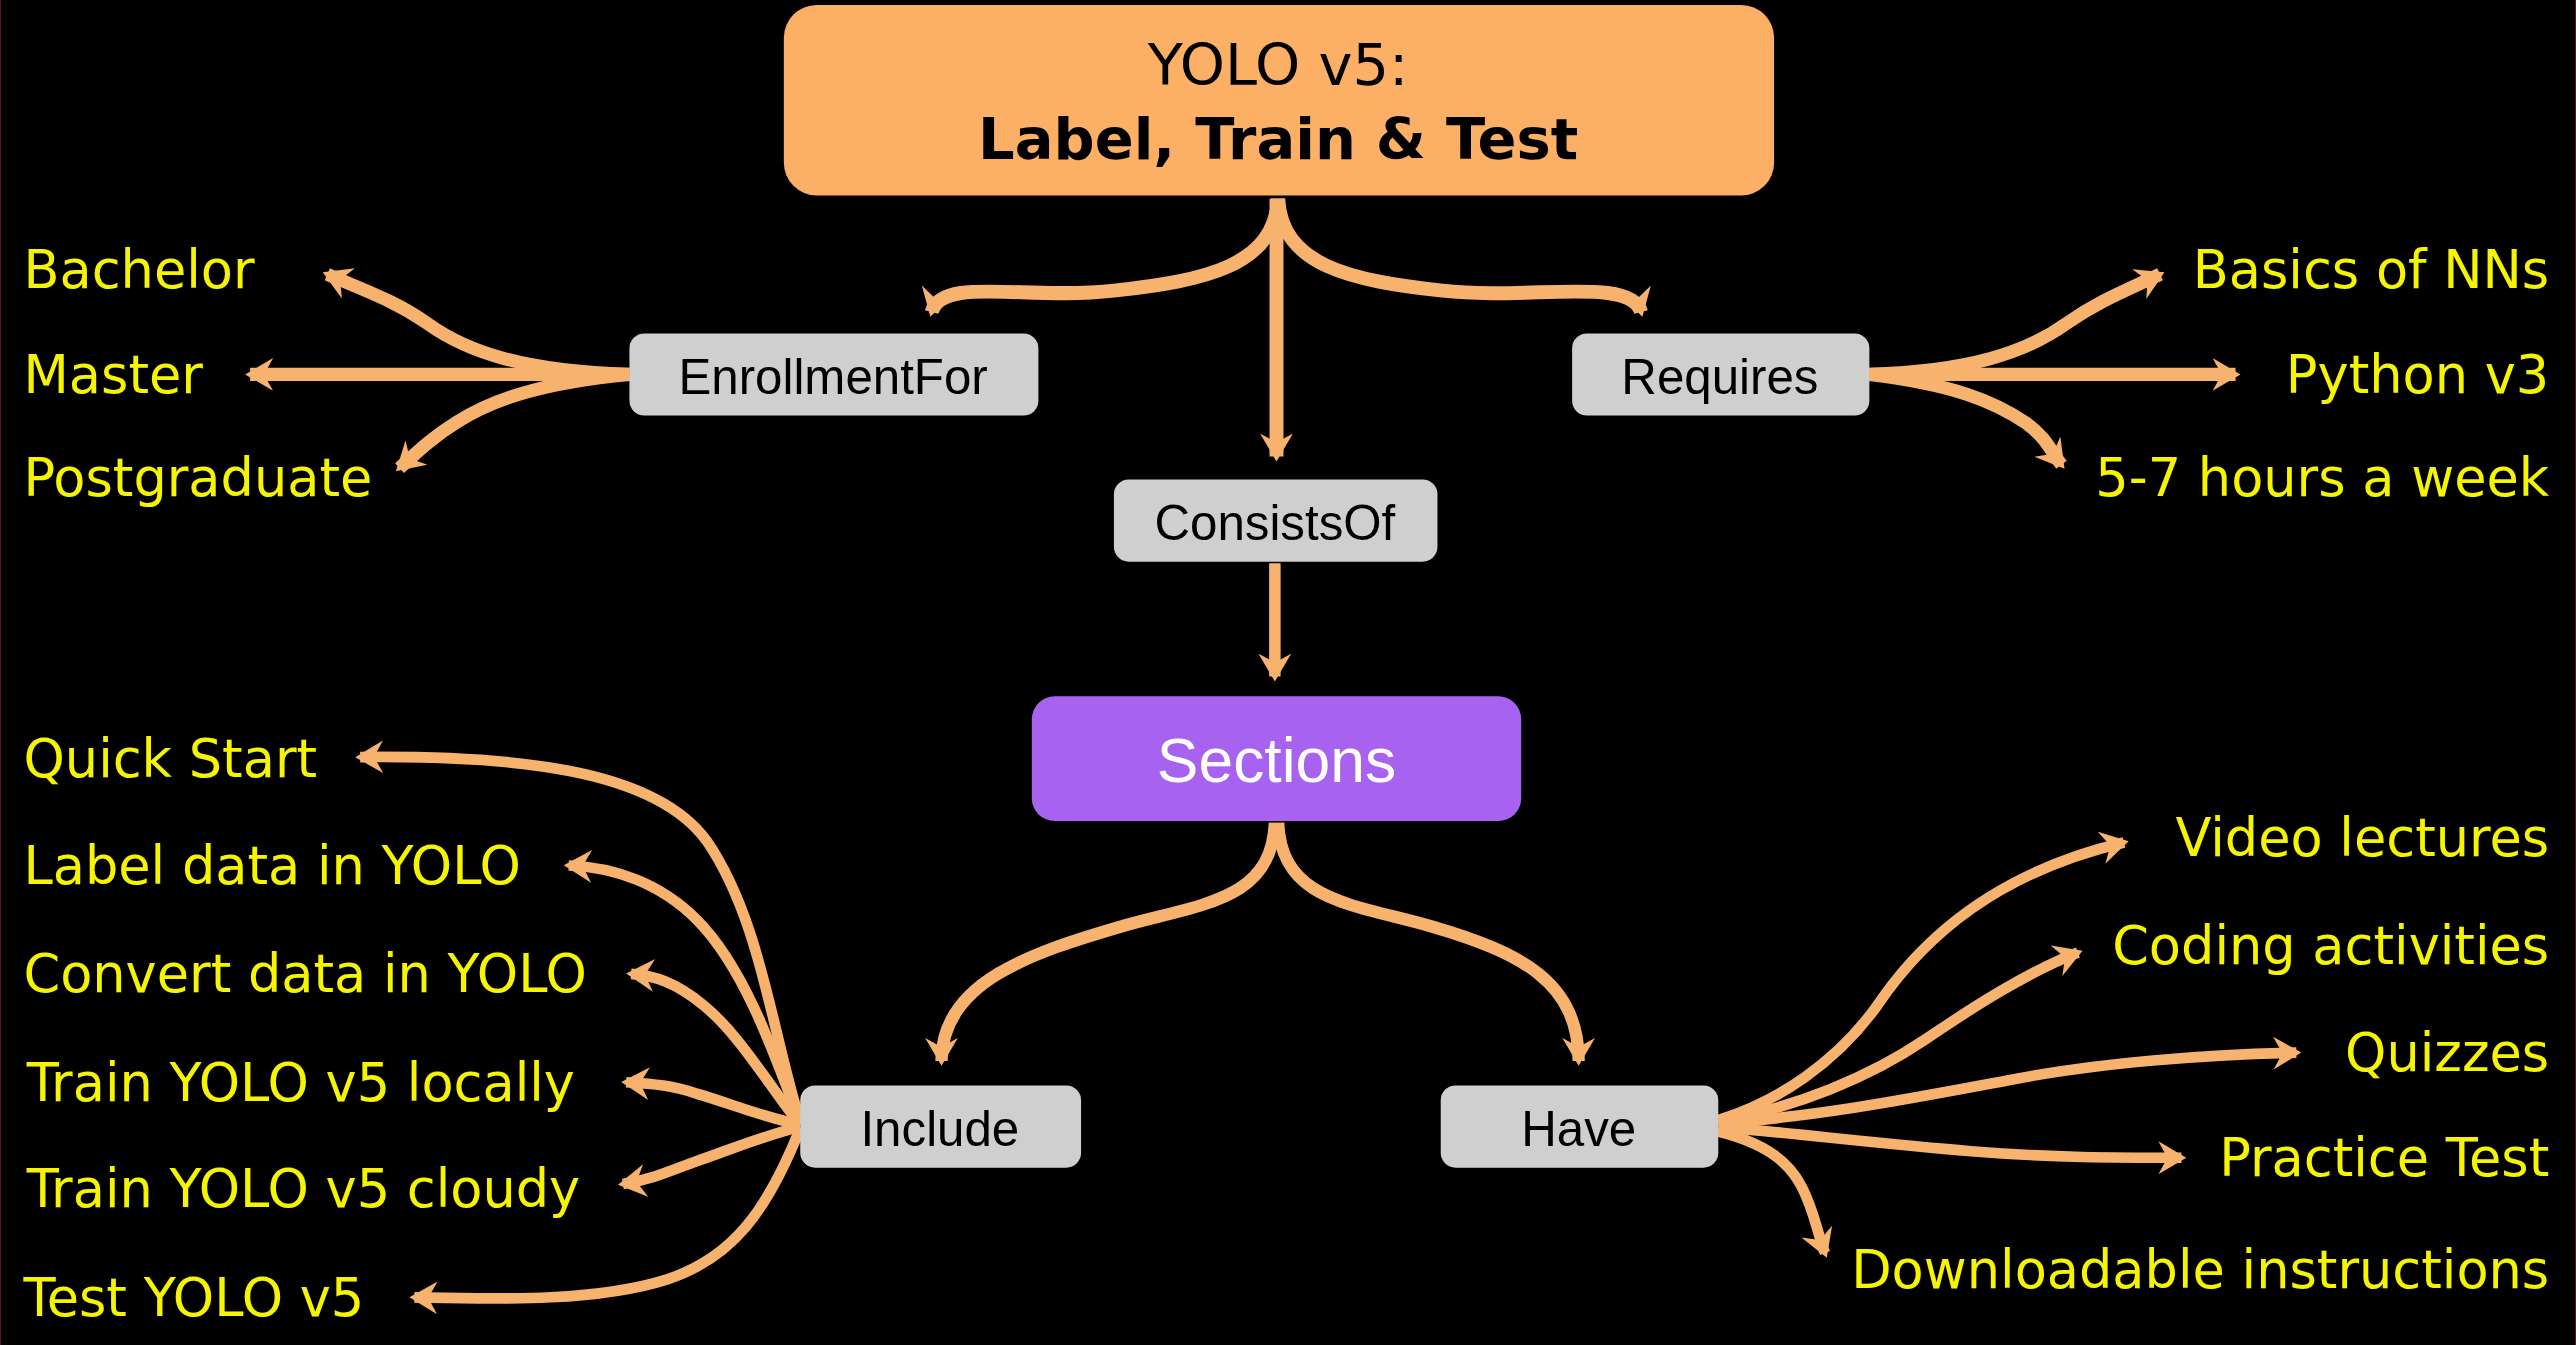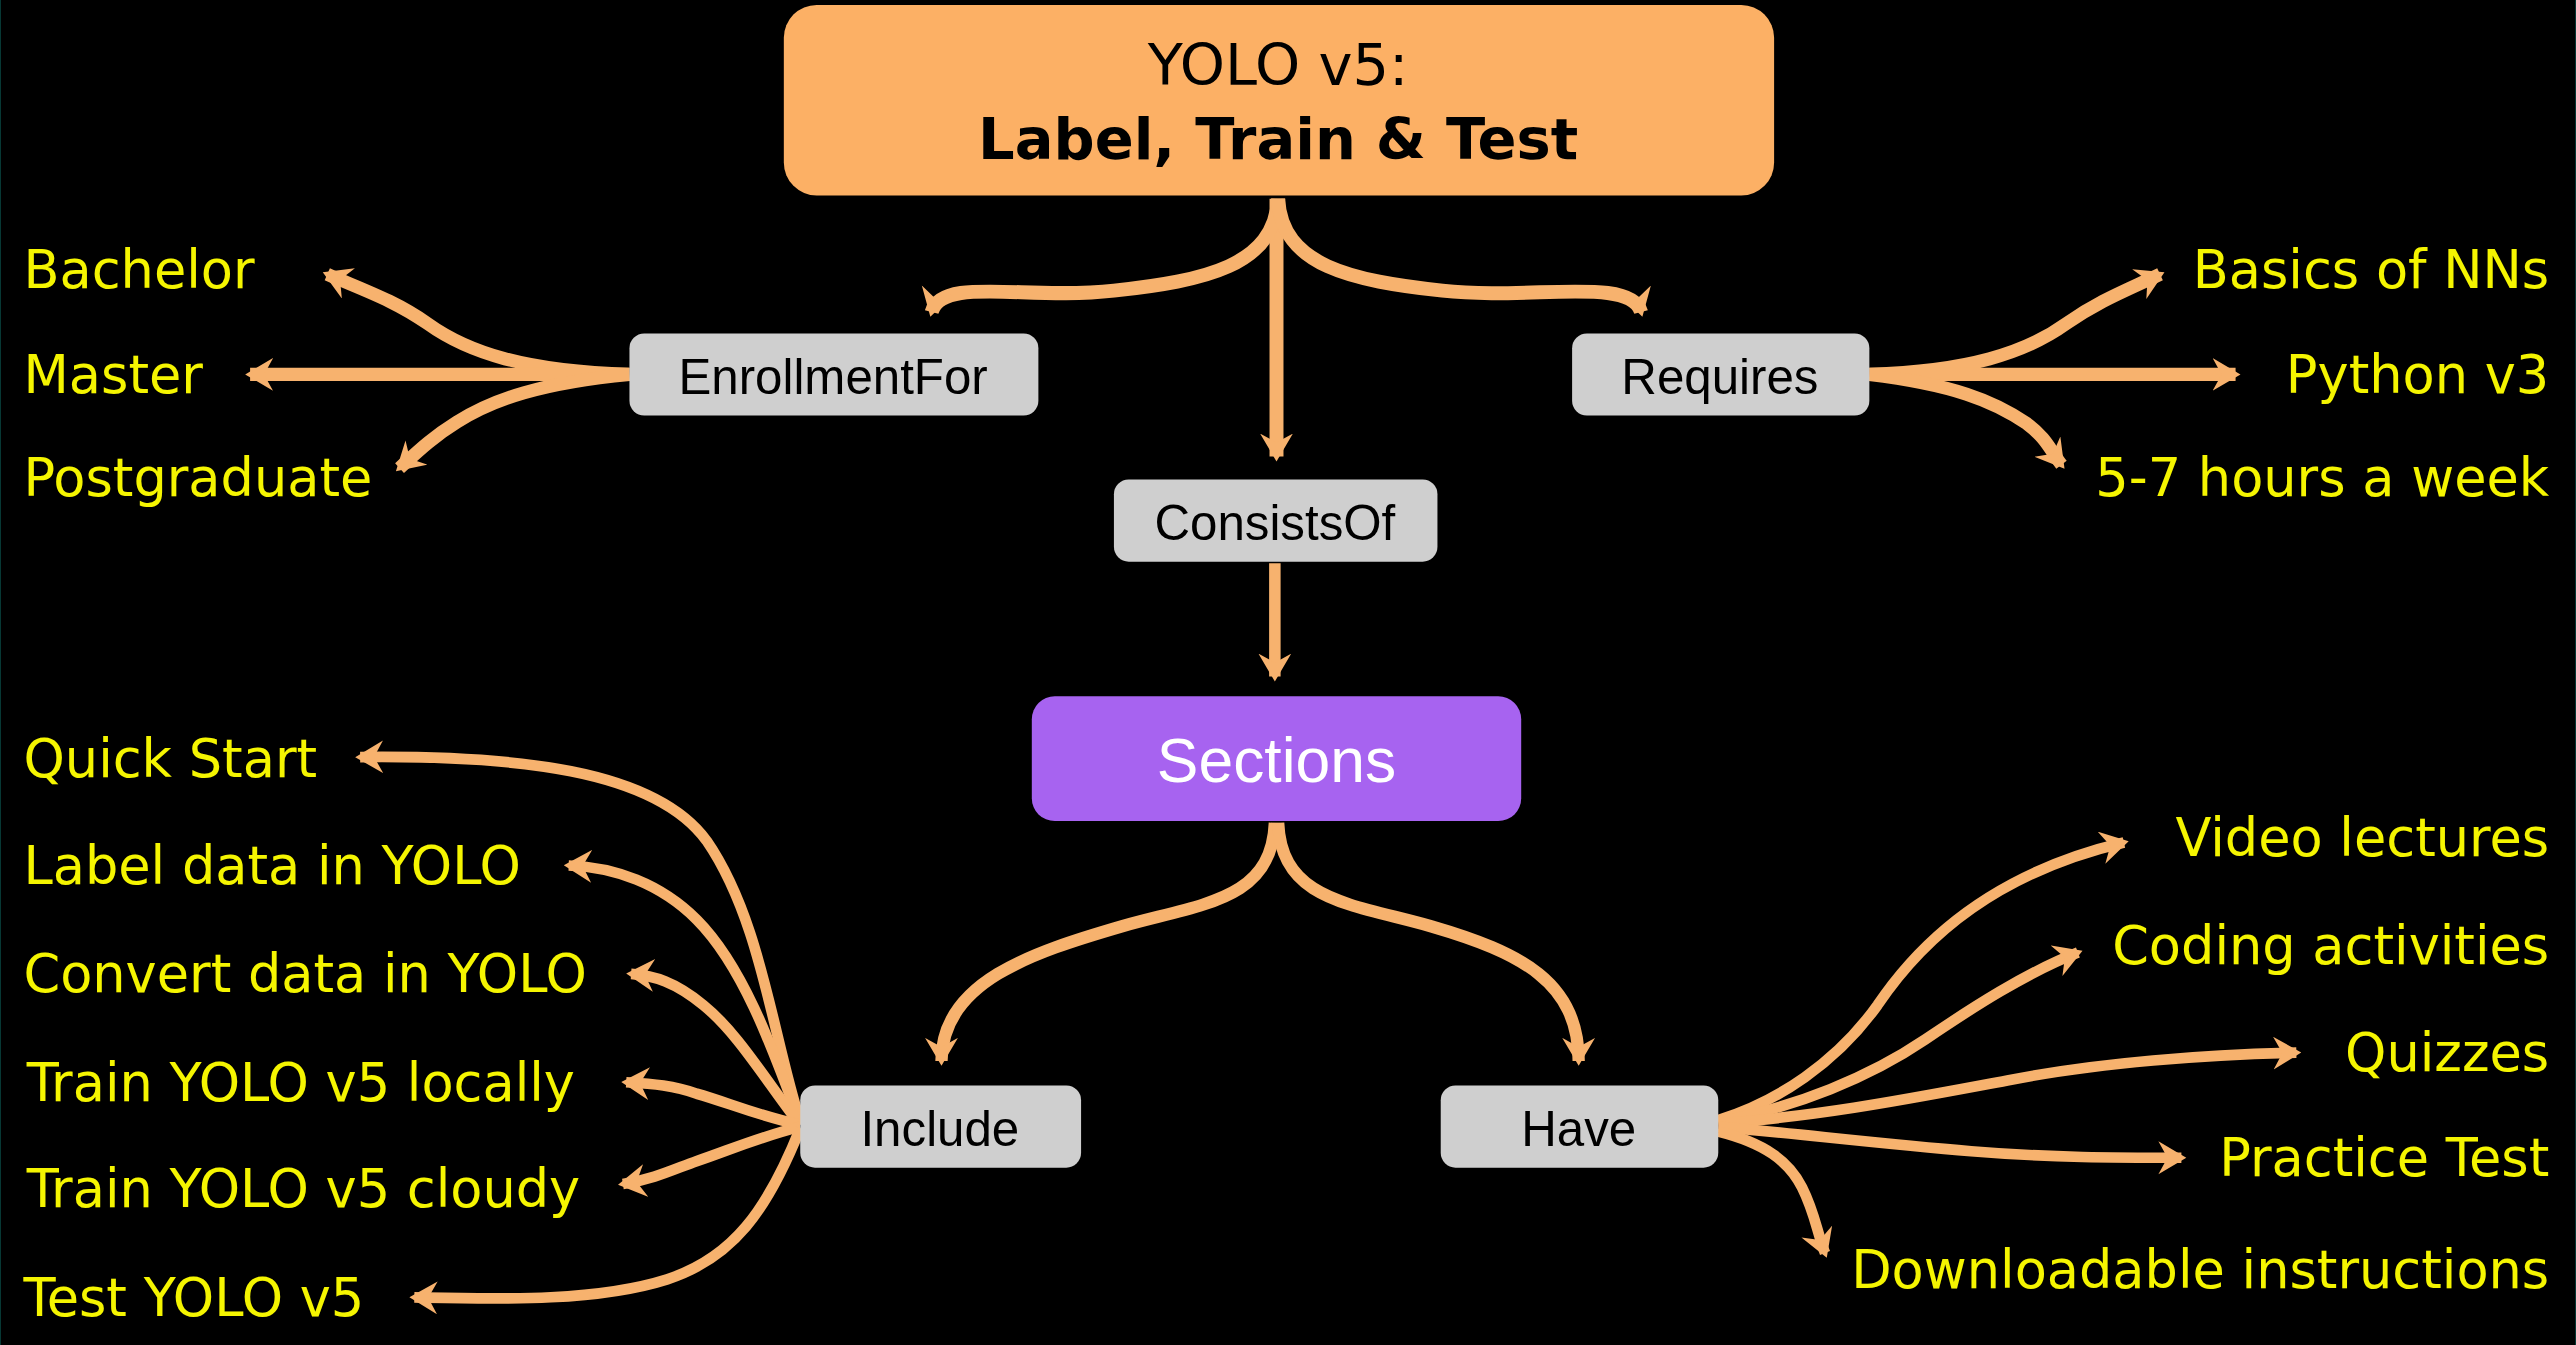--- a/index.html
+++ b/index.html
@@ -9,21 +9,21 @@
     width: 100%;
     height: 100%;
     overflow: hidden;
   }
   .stage {
     width: 100vw;
     height: 100vh;
     display: flex;
     align-items: center;
     justify-content: center;
-    background: #0f766e;
+    background: #be185d;
   }
   svg { display: block; width: 100%; height: 100%; }
   .leaf-label {
     font-family: "DejaVu Sans", sans-serif;
     font-size: 32px;
   }
   .connector-label {
     font-family: "Liberation Sans", sans-serif;
     font-size: 30px;
   }

